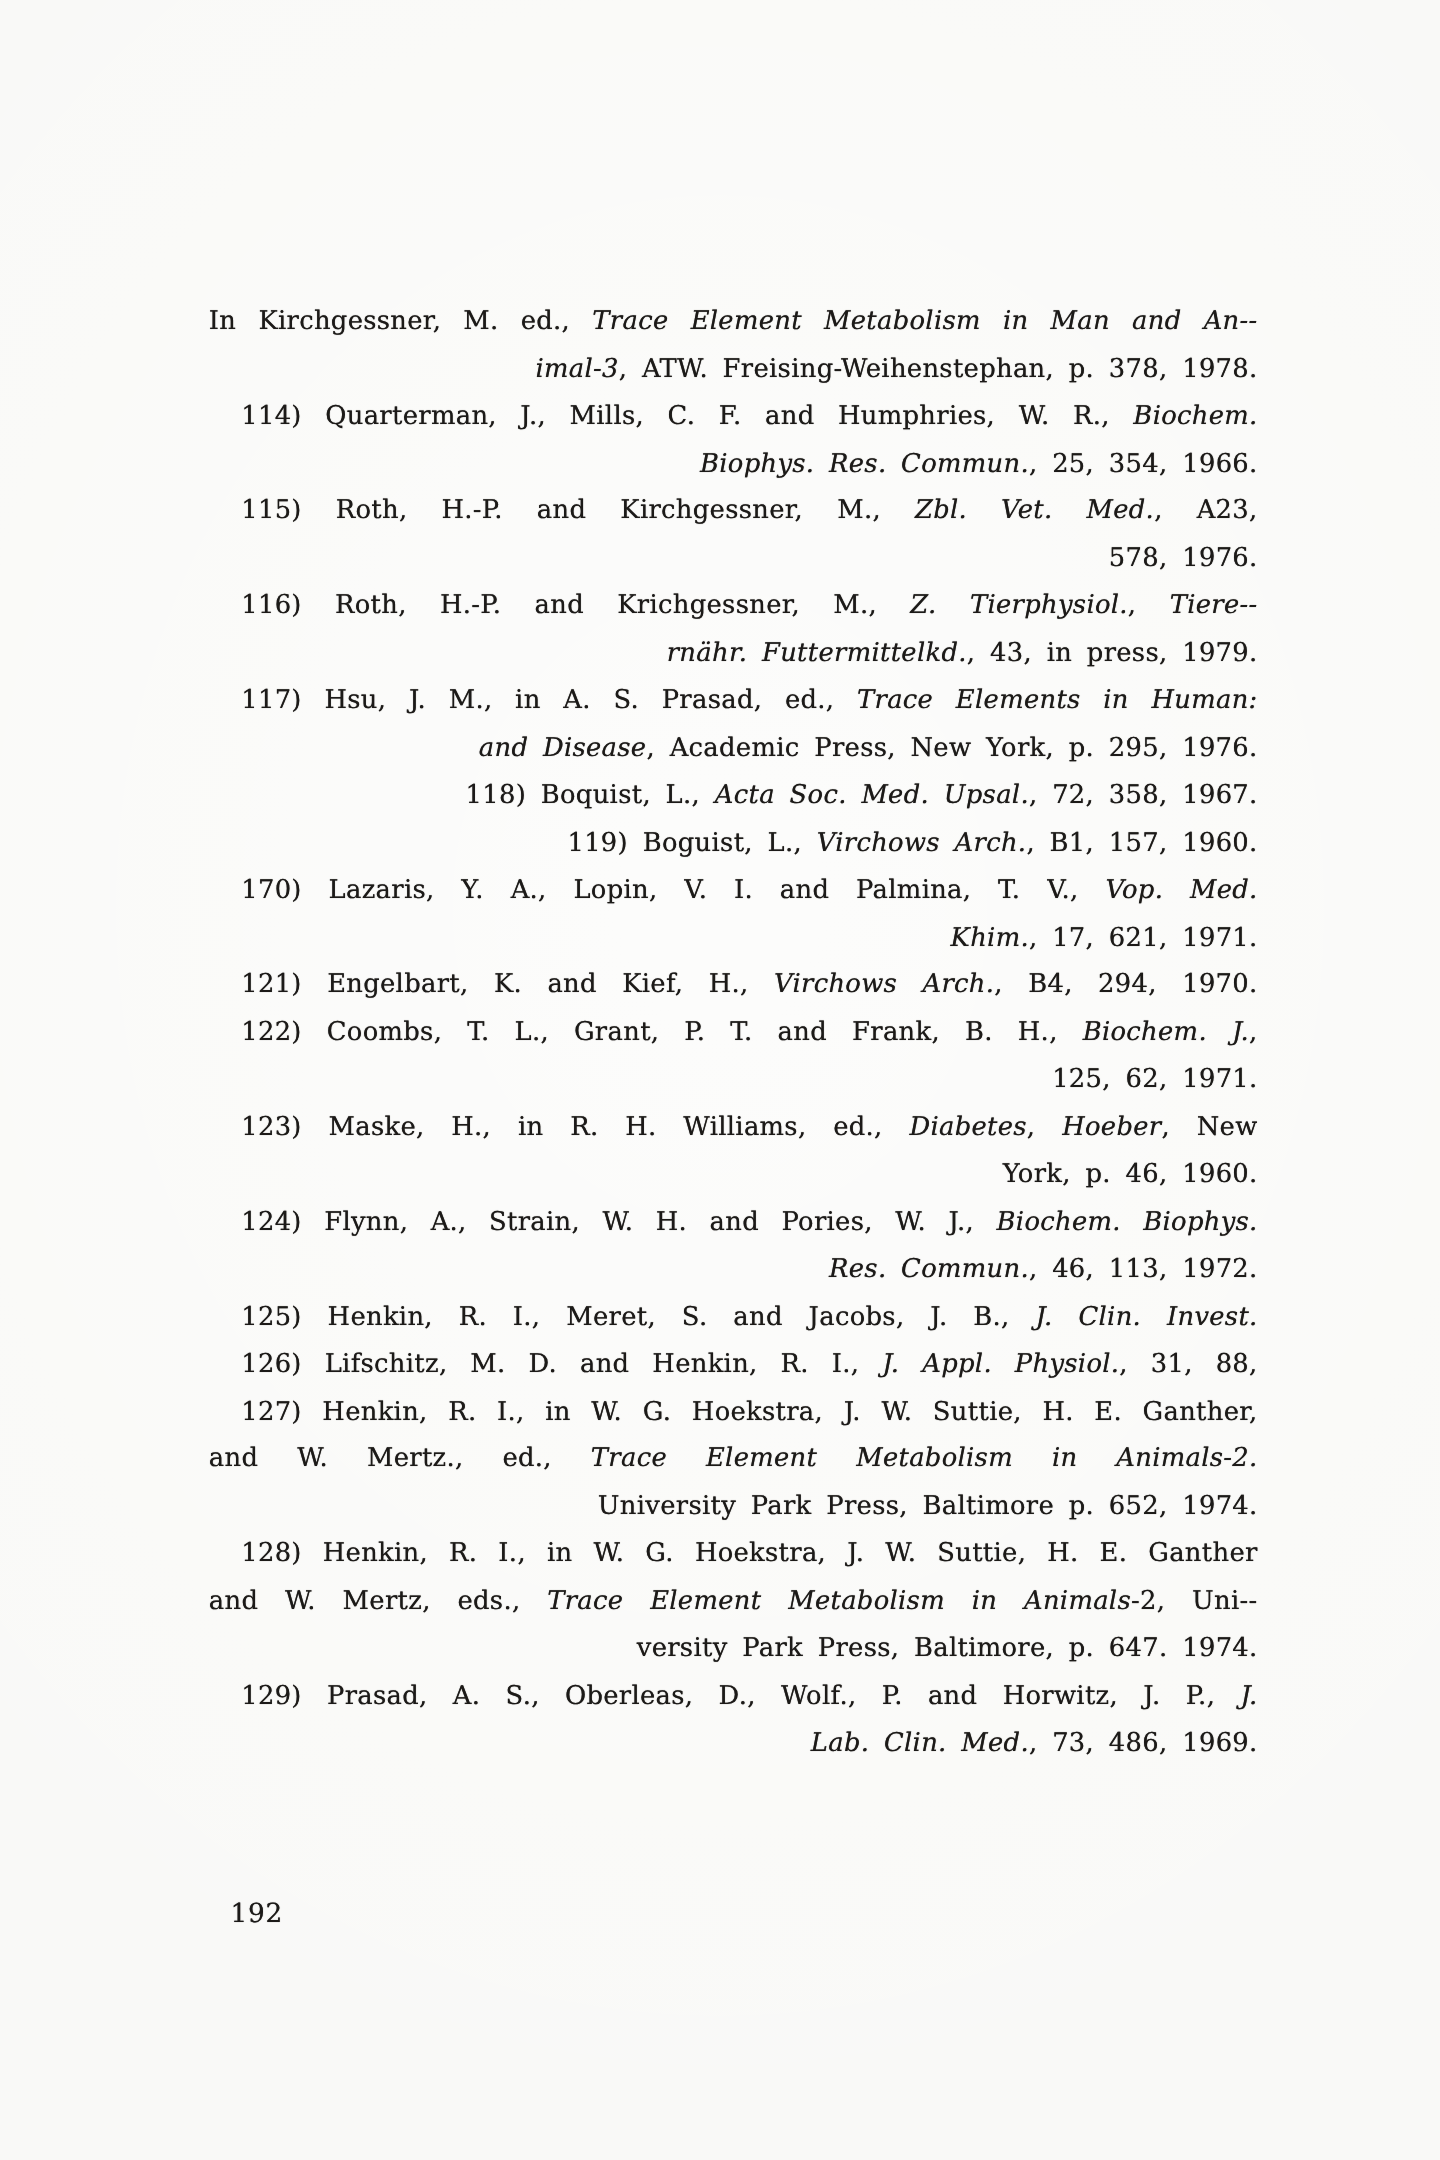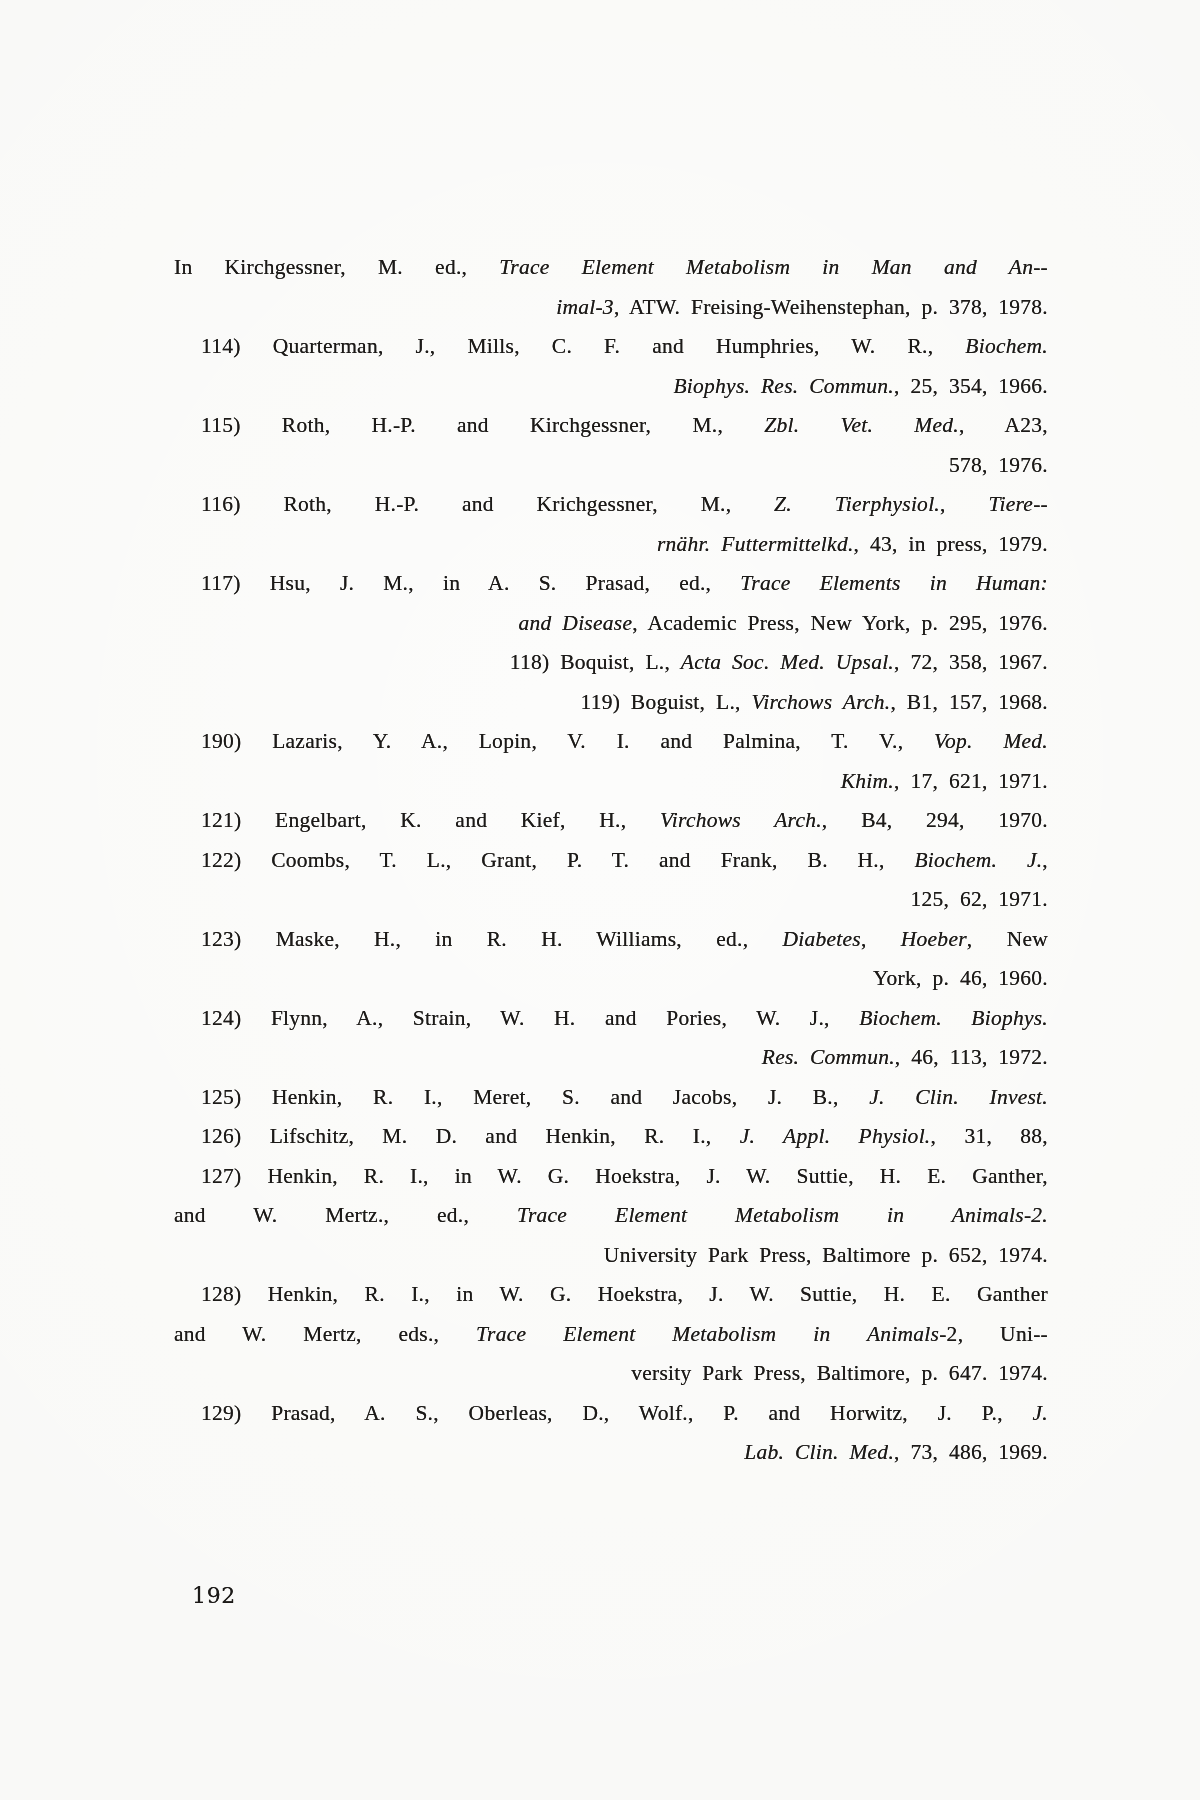--- a/index.html
+++ b/index.html
@@ -27,21 +27,20 @@
     position: absolute;
     left: 174px;
     top: 248px;
     width: 874px;
     color: #1c1a18;
     font-size: 21.5px;
     line-height: 39.5px;
     letter-spacing: 0.012em;
     word-spacing: 0.24em;
     text-shadow: 0 0 0.6px rgba(28,26,24,0.85);
-    font-family: Liberation Serif, serif;
   }
   .line {
     white-space: nowrap;
     text-align: right;
   }
   .line.justify {
     text-align: justify;
     text-align-last: justify;
   }
   .line.indent {
@@ -70,22 +69,22 @@
       <div class="line"><span class="seg italic">imal-3</span><span class="seg">, ATW. Freising-Weihenstephan, p. 378, 1978.</span></div>
       <div class="line indent justify"><span class="seg">114) Quarterman, J., Mills, C. F. and Humphries, W. R., </span><span class="seg italic">Biochem.</span></div>
       <div class="line"><span class="seg italic">Biophys. Res. Commun.</span><span class="seg">, 25, 354, 1966.</span></div>
       <div class="line indent justify"><span class="seg">115) Roth, H.-P. and Kirchgessner, M., </span><span class="seg italic">Zbl. Vet. Med.</span><span class="seg">, A23,</span></div>
       <div class="line"><span class="seg">578, 1976.</span></div>
       <div class="line indent justify"><span class="seg">116) Roth, H.-P. and Krichgessner, M., </span><span class="seg italic">Z. Tierphysiol.</span><span class="seg">, </span><span class="seg italic">Tiere--</span></div>
       <div class="line"><span class="seg italic">rnähr. Futtermittelkd.</span><span class="seg">, 43, in press, 1979.</span></div>
       <div class="line indent justify"><span class="seg">117) Hsu, J. M., in A. S. Prasad, ed., </span><span class="seg italic">Trace Elements in Human:</span></div>
       <div class="line"><span class="seg italic">and Disease</span><span class="seg">, Academic Press, New York, p. 295, 1976.</span></div>
       <div class="line indent"><span class="seg">118) Boquist, L., </span><span class="seg italic">Acta Soc. Med. Upsal.</span><span class="seg">, 72, 358, 1967.</span></div>
-      <div class="line indent"><span class="seg">119) Boguist, L., </span><span class="seg italic">Virchows Arch.</span><span class="seg">, B1, 157, 1968.</span></div>
-      <div class="line indent justify"><span class="seg">190) Lazaris, Y. A., Lopin, V. I. and Palmina, T. V., </span><span class="seg italic">Vop. Med.</span></div>
+      <div class="line indent"><span class="seg">119) Boguist, L., </span><span class="seg italic">Virchows Arch.</span><span class="seg">, B1, 157, 1960.</span></div>
+      <div class="line indent justify"><span class="seg">170) Lazaris, Y. A., Lopin, V. I. and Palmina, T. V., </span><span class="seg italic">Vop. Med.</span></div>
       <div class="line"><span class="seg italic">Khim.</span><span class="seg">, 17, 621, 1971.</span></div>
       <div class="line indent justify"><span class="seg">121) Engelbart, K. and Kief, H., </span><span class="seg italic">Virchows Arch.</span><span class="seg">, B4, 294, 1970.</span></div>
       <div class="line indent justify"><span class="seg">122) Coombs, T. L., Grant, P. T. and Frank, B. H., </span><span class="seg italic">Biochem. J.</span><span class="seg">,</span></div>
       <div class="line"><span class="seg">125, 62, 1971.</span></div>
       <div class="line indent justify"><span class="seg">123) Maske, H., in R. H. Williams, ed., </span><span class="seg italic">Diabetes</span><span class="seg">, </span><span class="seg italic">Hoeber</span><span class="seg">, New</span></div>
       <div class="line"><span class="seg">York, p. 46, 1960.</span></div>
       <div class="line indent justify"><span class="seg">124) Flynn, A., Strain, W. H. and Pories, W. J., </span><span class="seg italic">Biochem. Biophys.</span></div>
       <div class="line"><span class="seg italic">Res. Commun.</span><span class="seg">, 46, 113, 1972.</span></div>
       <div class="line indent justify"><span class="seg">125) Henkin, R. I., Meret, S. and Jacobs, J. B., </span><span class="seg italic">J. Clin. Invest.</span></div>
       <div class="line indent justify"><span class="seg">126) Lifschitz, M. D. and Henkin, R. I., </span><span class="seg italic">J. Appl. Physiol.</span><span class="seg">, 31, 88,</span></div>

